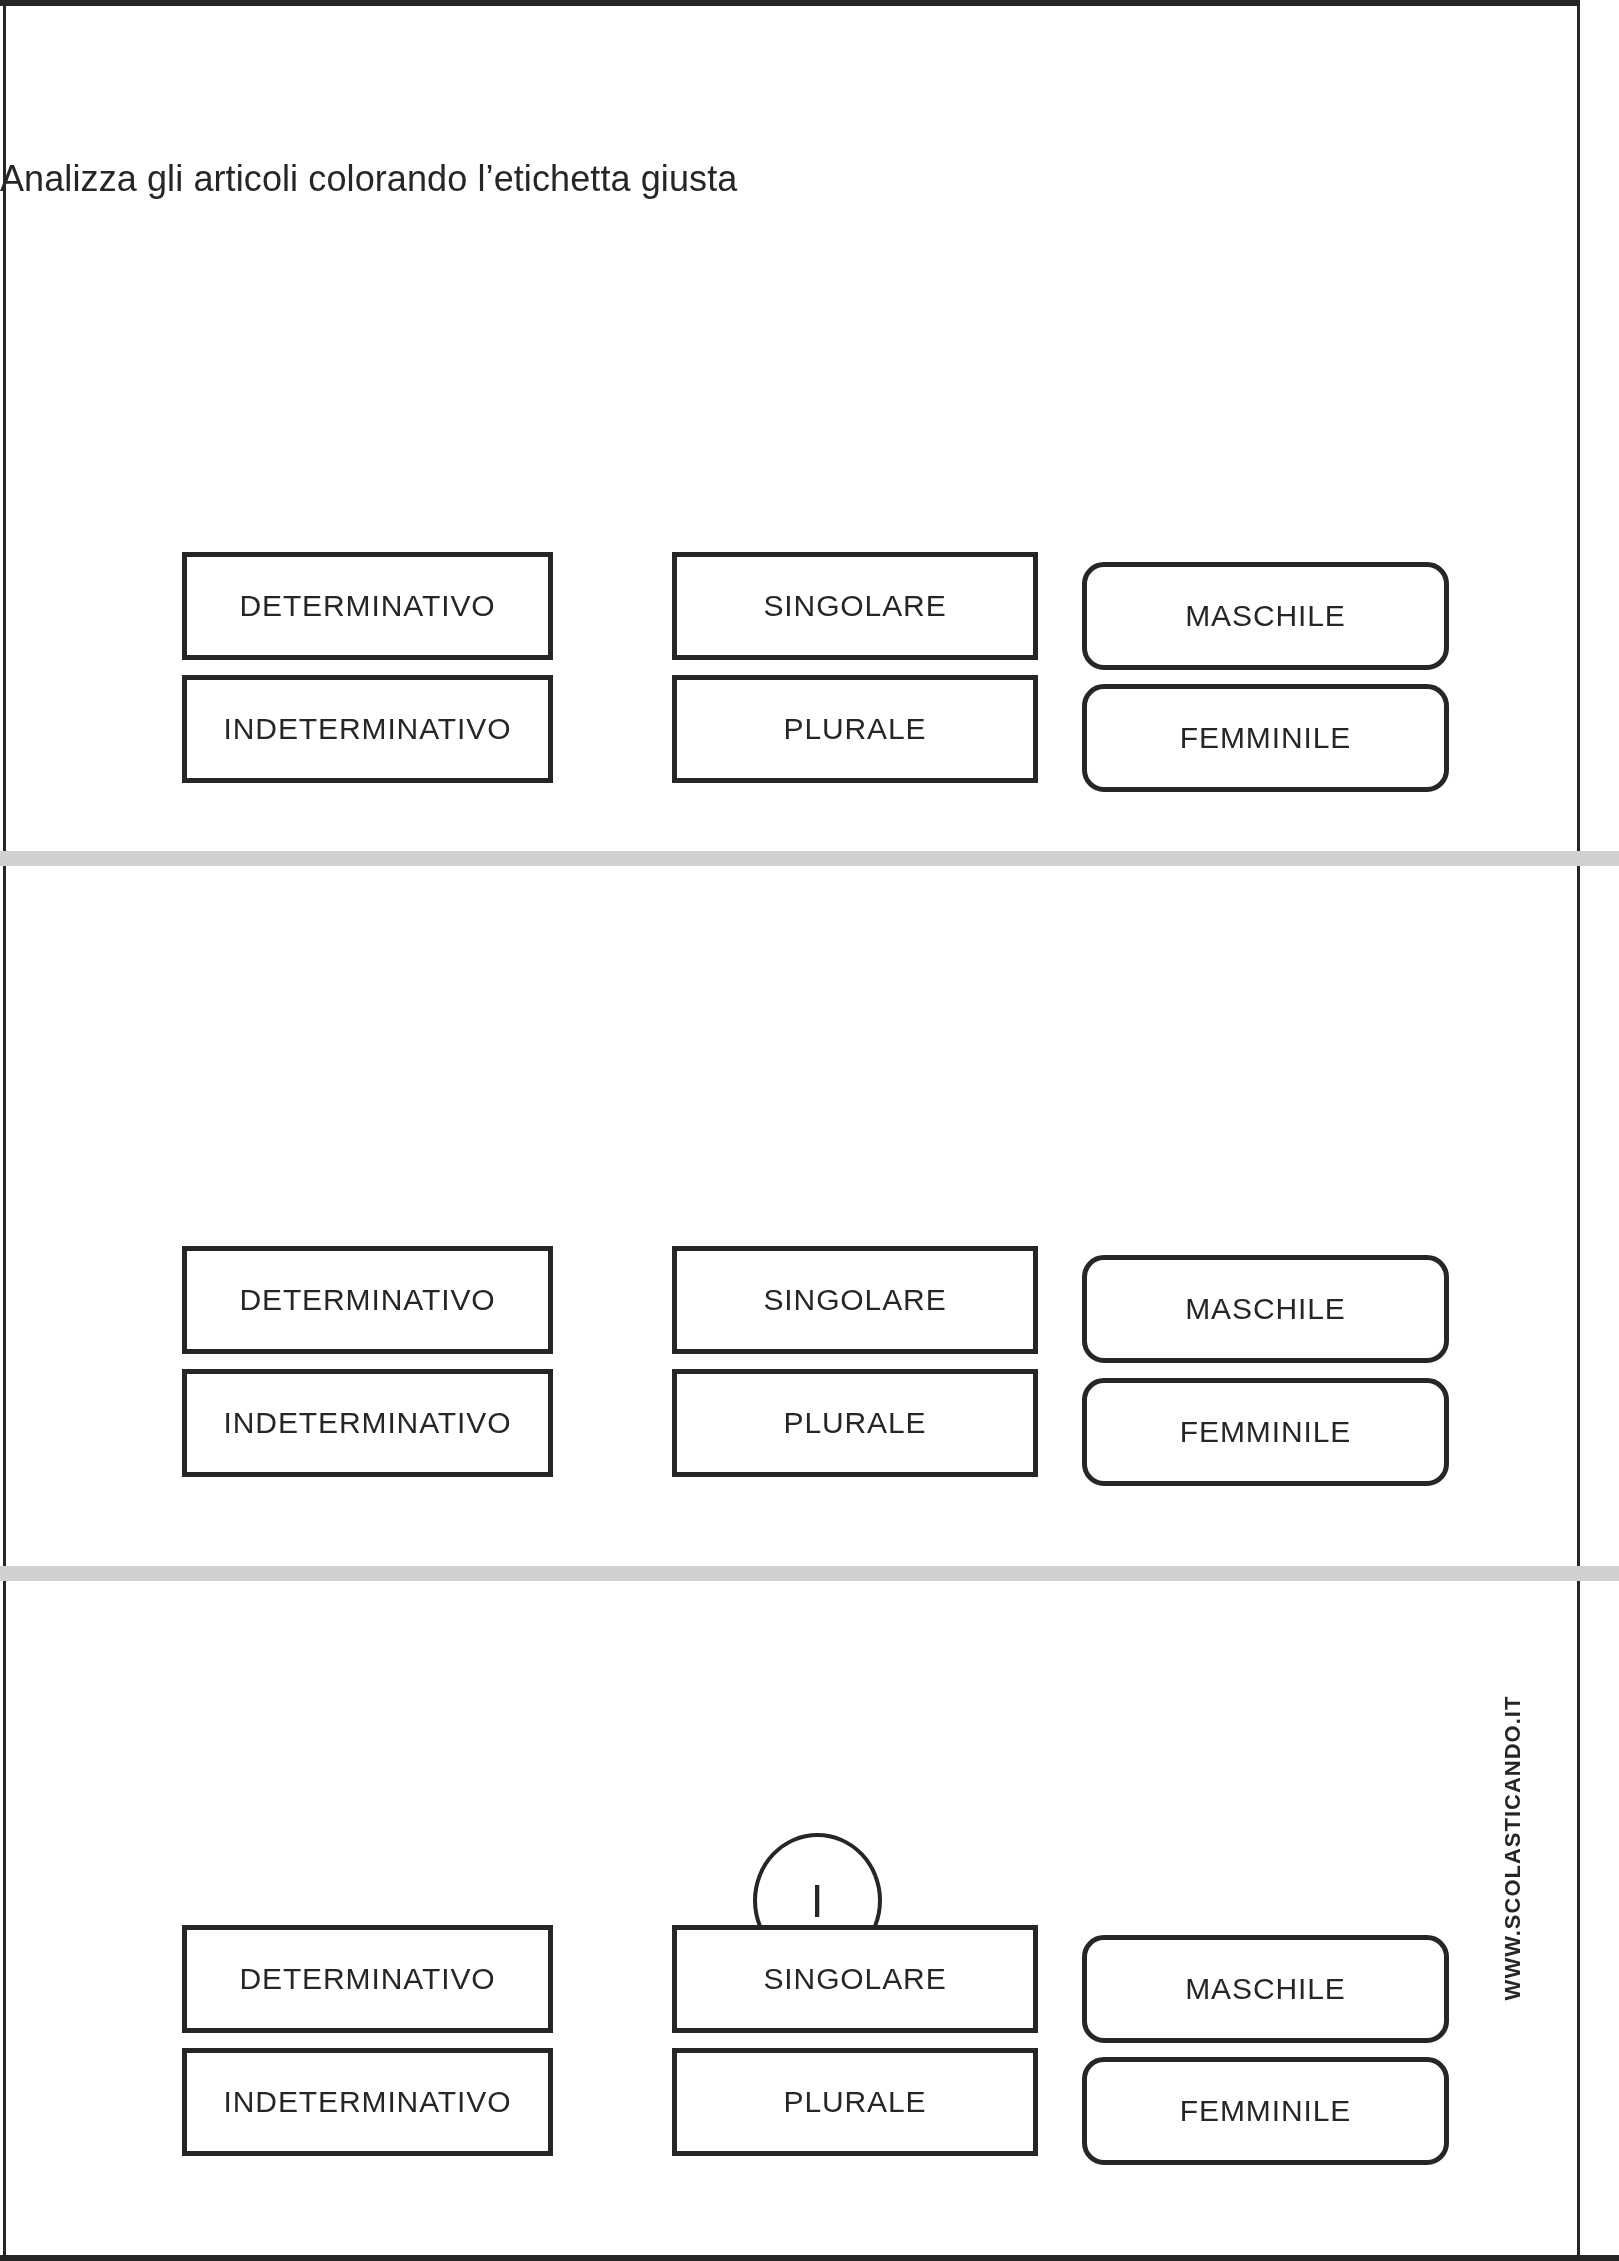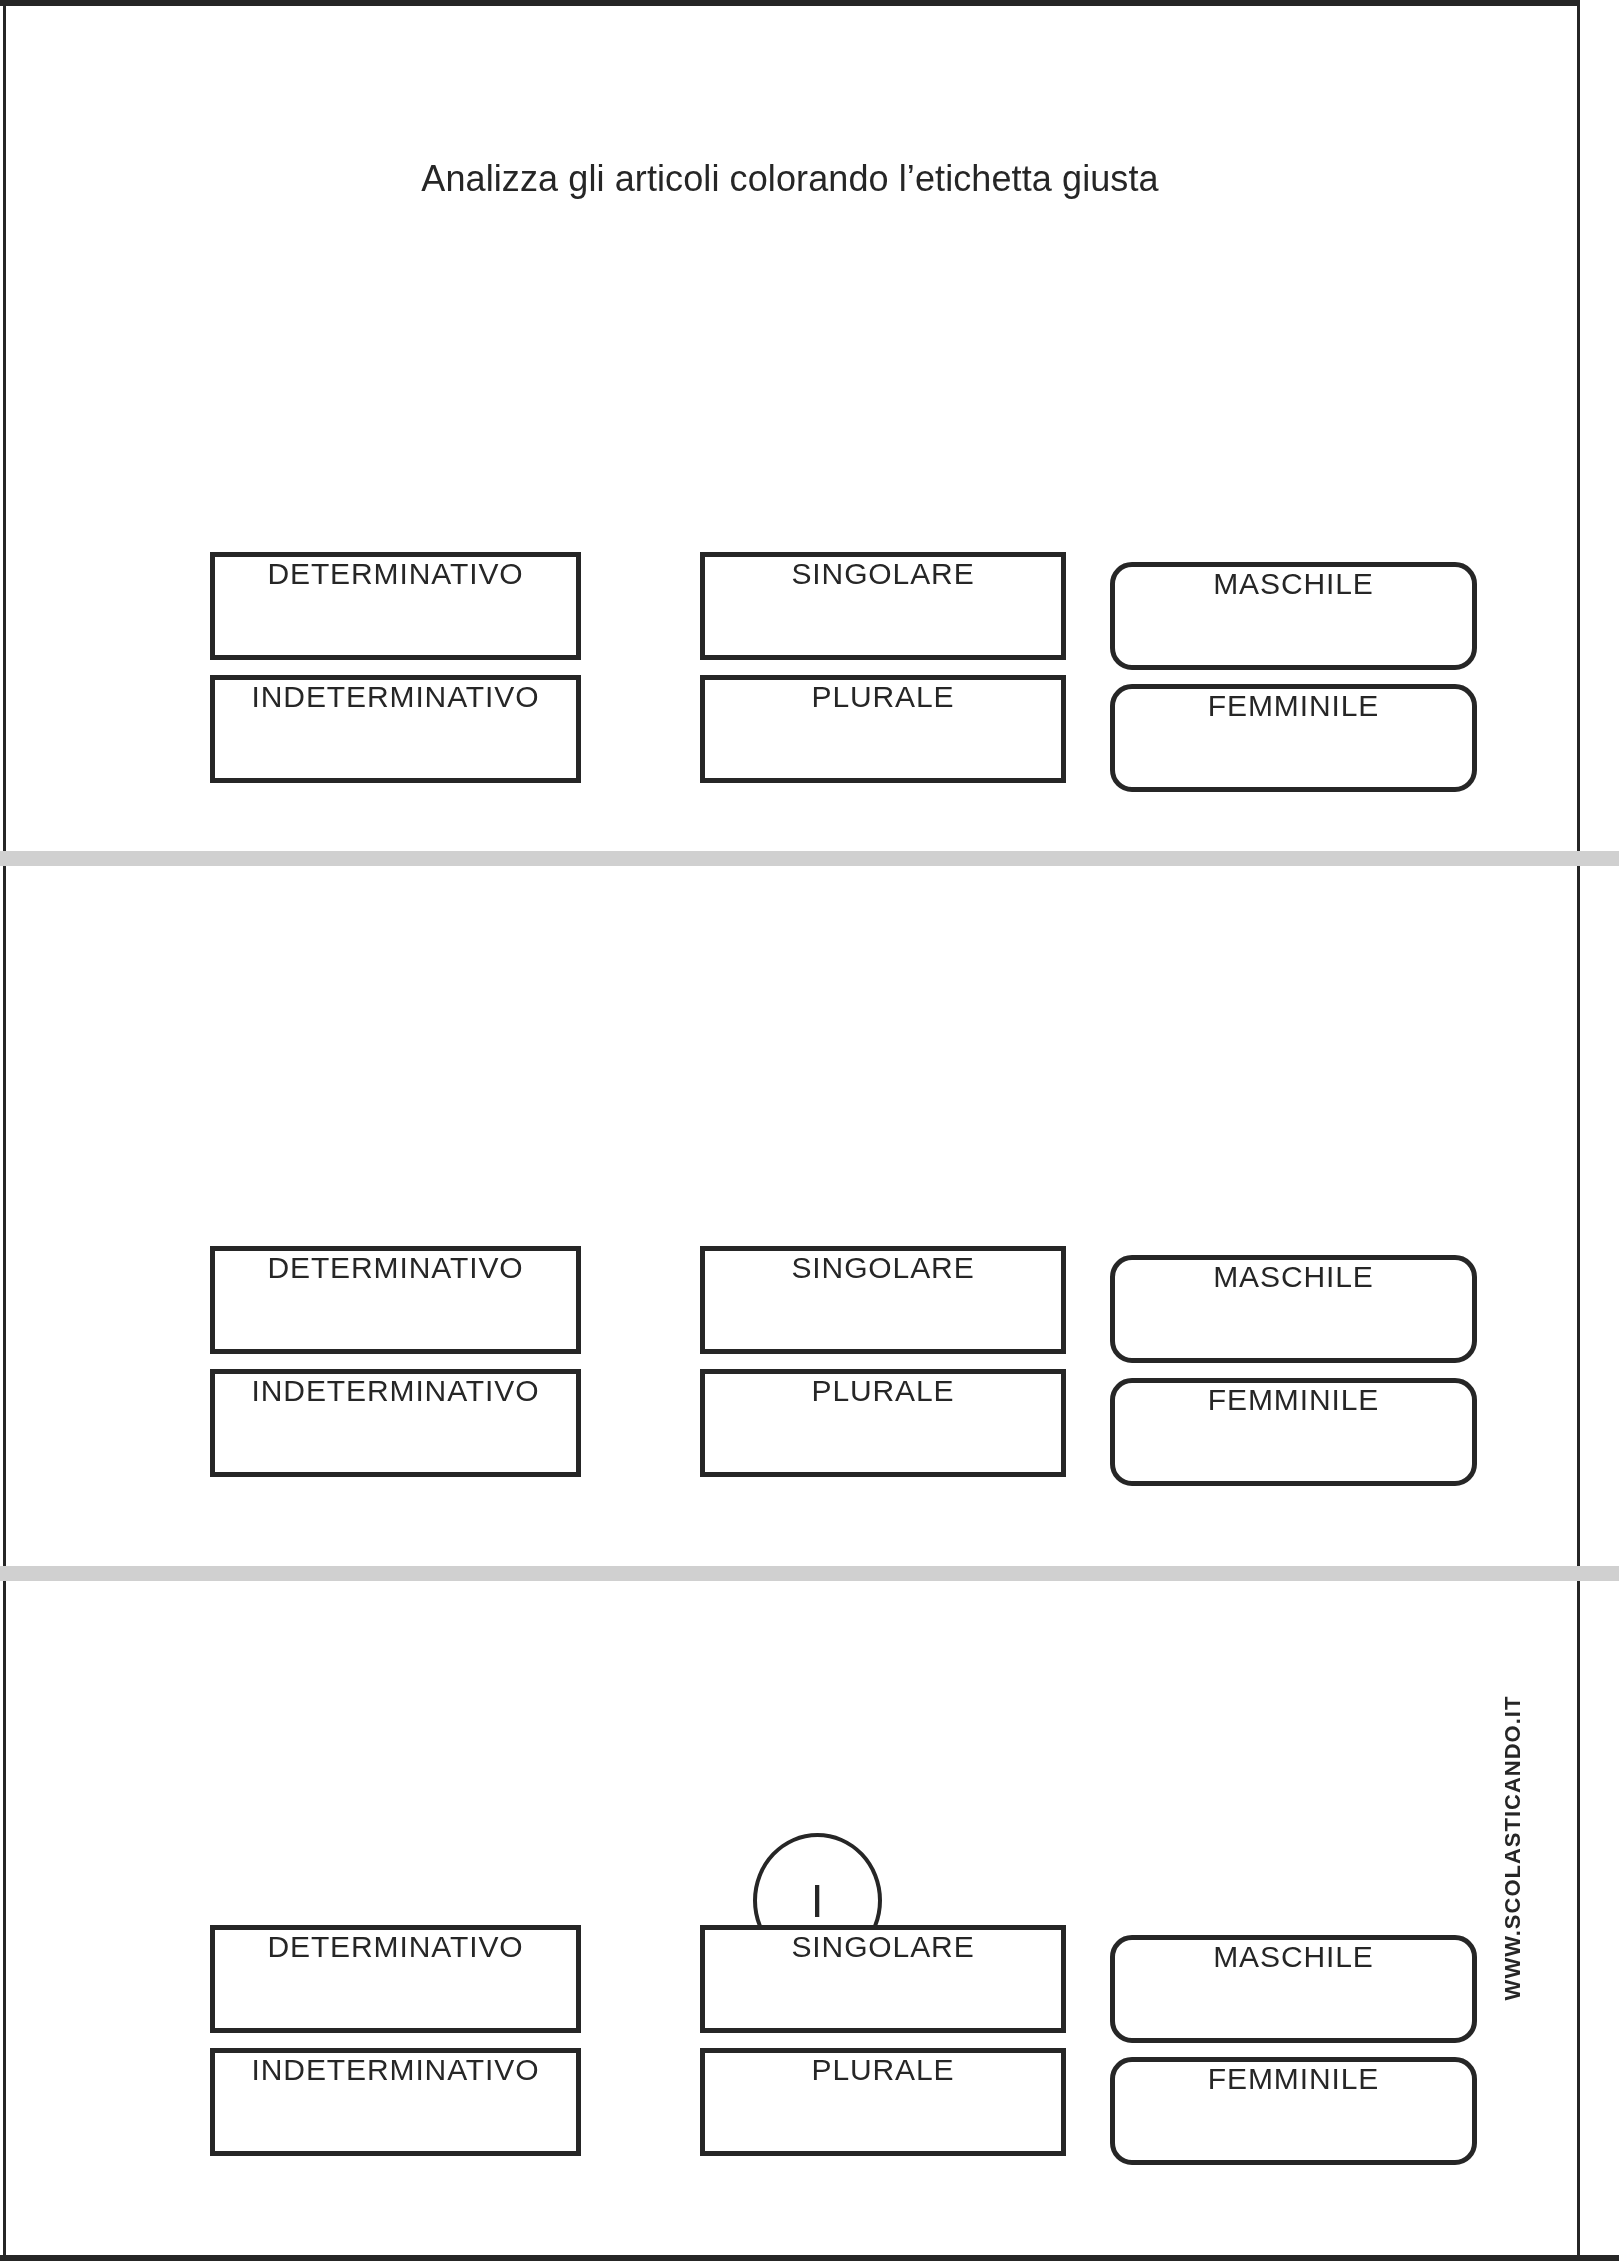--- a/index.html
+++ b/index.html
@@ -58,21 +58,21 @@
   }
   #sep-1 { top: 851px; }
   #sep-2 { top: 1566px; }
 
   
   .title {
     position: absolute;
     left: 0;
     top: 158px;
     width: 1580px;
-    text-align: center;
+    text-align: left;
     font-size: 36px;
     font-weight: 400;
     letter-spacing: 0.1px;
     color: #262626;
     white-space: nowrap;
   }
 
   
   .block {
     position: absolute;
@@ -108,22 +108,22 @@
   
   #bubble-1 { left: 753px; top: 967px; width: 129px; height: 135px; }
 
   
   .label-box {
     position: absolute;
     border: 5.2px solid #262626;
     background: #ffffff;
     box-sizing: border-box;
     display: flex;
+    align-items: center;
     justify-content: center;
-    margin-left: 28px;
   }
   .label-box span {
     font-size: 30px;
     font-weight: 400;
     letter-spacing: 0.9px;
     color: #262626;
     white-space: nowrap;
   }
 
   

